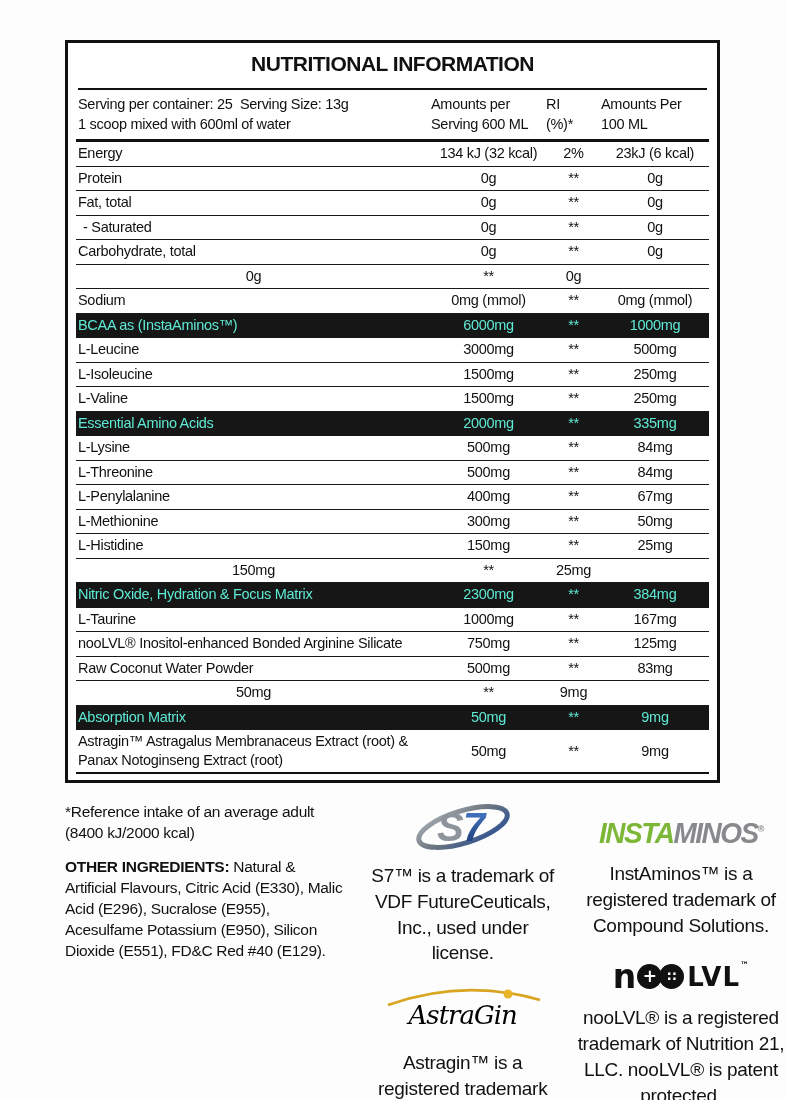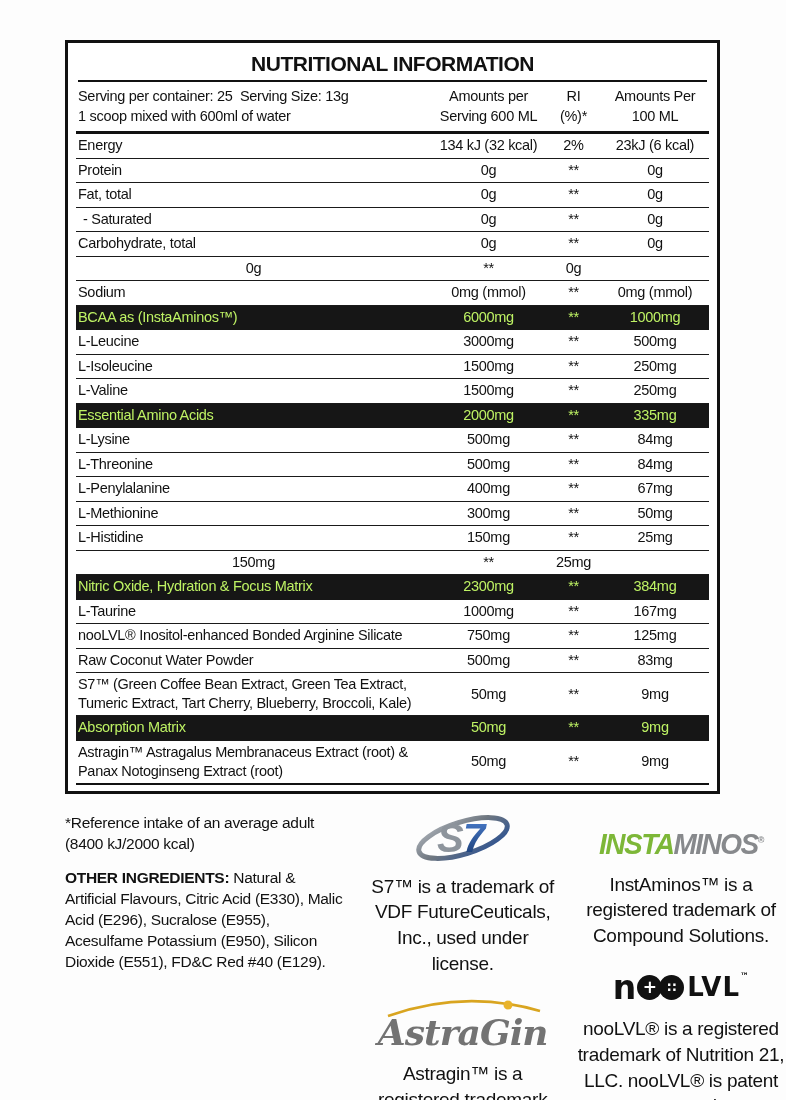--- a/index.html
+++ b/index.html
@@ -18,47 +18,47 @@
     width: 655px;
     border: 3px solid #111;
     background: #fff;
     padding: 4px 8px 6px 8px;
   }
   .panel-title {
     text-align: center;
     font-size: 21px;
     font-weight: bold;
     letter-spacing: -0.5px;
-    padding: 5px 0 4px 0;
+    padding: 5px 0 12px 0;
   }
   .hr-title { border-top: 2px solid #111; margin: 0 2px; }
   .hr-head  { border-top: 3px solid #111; margin: 0; }
 
   .grid-row {
     display: grid;
     grid-template-columns: 355px 115px 55px 108px;
     align-items: center;
   }
   .thead { padding: 4px 0 5px 0; font-size: 14.5px; letter-spacing: -0.3px; }
   .thead .hname { padding-left: 2px; line-height: 20px; }
-  .thead .hcol { text-align: center; line-height: 20px; }
+  .thead .hcol { text-align: left; line-height: 20px; }
 
   .rows .grid-row {
     min-height: 24.5px;
     border-bottom: 1.6px solid #1a1a1a;
     font-size: 14.5px;
     letter-spacing: -0.3px;
   }
   .rows .grid-row:last-child { border-bottom: 2px solid #111; }
   .c-name { padding: 2px 4px 2px 2px; line-height: 19px; }
   .c-serving, .c-ri, .c-per100 { text-align: center; line-height: 19px; padding: 2px 0; }
   .grid-row.indent .c-name { padding-left: 7px; }
   .grid-row.dark {
     background: #161616;
-    color: #bef264;
+    color: #5eead4;
     border-bottom-color: #161616;
   }
 
   
   .footer {
     display: flex;
     margin: 18px 0 0 65px;
     align-items: flex-start;
     gap: 12px;
   }
@@ -67,22 +67,22 @@
   .fcol-mid   { width: 188px; margin-left: 12px; text-align: center; }
   .fcol-right { width: 212px; margin-left: 8px;  text-align: center; }
   .tm-text { font-size: 19px; line-height: 1.36; letter-spacing: -0.3px; }
 
   .s7-logo { margin: -10px auto 2px auto; display: block; }
   .astragin-wrap { position: relative; margin-top: 20px; height: 58px; }
   .astragin-arc { position: absolute; left: 12px; top: 0; }
   .astragin-text {
     position: absolute; left: 0; right: 0; top: 14px;
     font-family: "DejaVu Serif", serif;
-    font-size: 36px; font-weight: 700; font-style: italic;
-    color: #737373; letter-spacing: -1px;
+    font-size: 26px; font-weight: 400; font-style: italic;
+    color: #000000; letter-spacing: -1px;
   }
   .astragin-caption { margin-top: 6px; }
 
   .instaminos-logo {
     margin-top: 16px;
     font-size: 28px; font-weight: 800; font-style: italic;
     letter-spacing: -1.5px; transform: scaleY(1.08);
     white-space: nowrap;
   }
   .instaminos-logo .green { color: #7db738; }
@@ -288,21 +288,20 @@
     </div>
 
     <div class="grid-row">
       <div class="c-name">Raw Coconut Water Powder</div>
       <div class="c-serving">500mg</div>
       <div class="c-ri">**</div>
       <div class="c-per100">83mg</div>
     </div>
 
     <div class="grid-row">
-      <div class="c-name">S7™ (Green Coffee Bean Extract, Green Tea Extract, Tumeric Extract, Tart Cherry, Blueberry, Broccoli, Kale)</div>
       <div class="c-serving">50mg</div>
       <div class="c-ri">**</div>
       <div class="c-per100">9mg</div>
     </div>
 
     <div class="grid-row dark">
       <div class="c-name">Absorption Matrix</div>
       <div class="c-serving">50mg</div>
       <div class="c-ri">**</div>
       <div class="c-per100">9mg</div>

